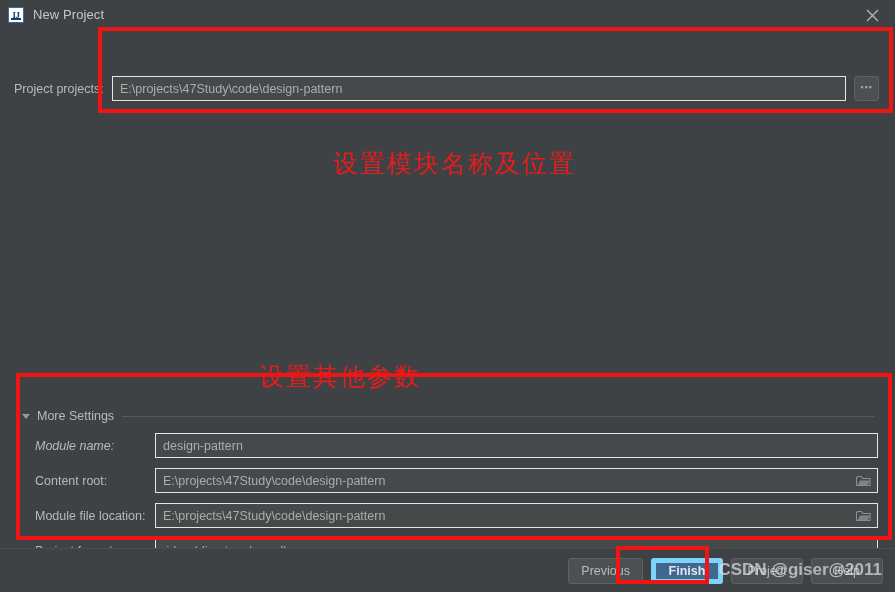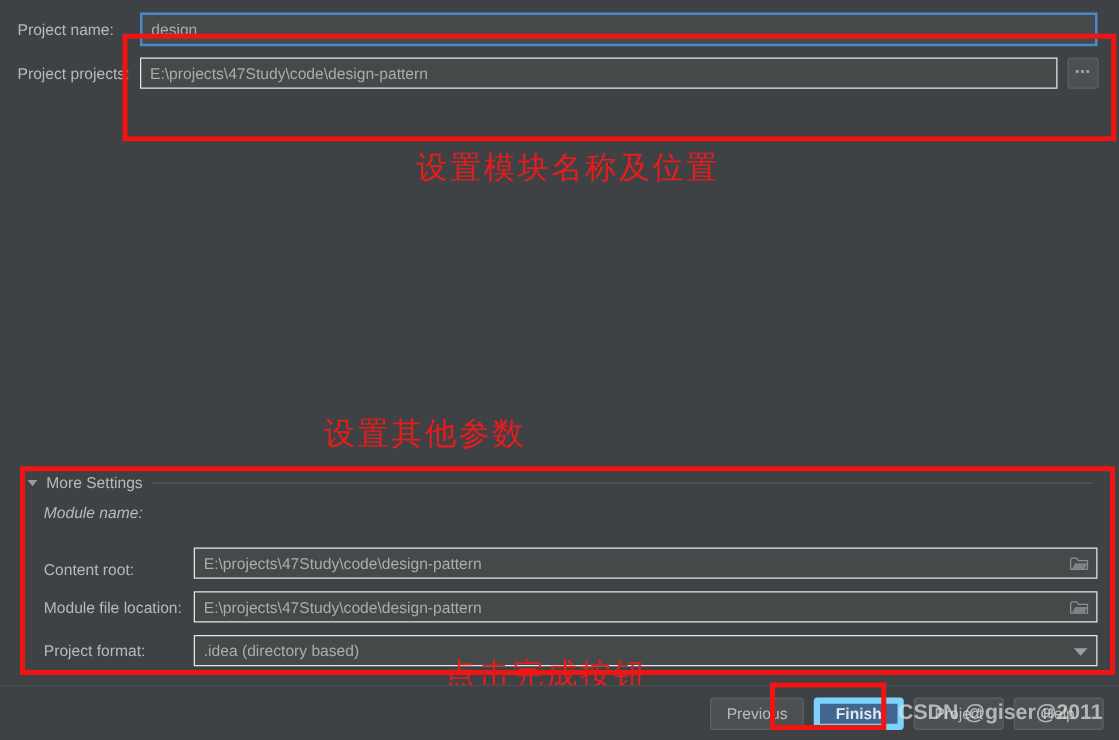--- a/index.html
+++ b/index.html
@@ -242,29 +242,35 @@
     pointer-events: none;
     white-space: nowrap;
     font-weight: bold;
   }
 </style>
 </head>
 <body>
 
 <div id="window">
 
+  <div id="titlebar">
+    <span class="ij-icon">
+      <span class="ij-letters">IJ</span>
+      <span class="ij-bar"></span>
+    </span>
+    <span id="title-text">New Project</span>
+    <div id="close-btn">
+      <svg width="13" height="13" viewBox="0 0 13 13" aria-hidden="true">
+        <path d="M1 1 L12 12 M12 1 L1 12" stroke="#b8b8b8" stroke-width="1.3" fill="none"></path>
+      </svg>
+    </div>
+  </div>
 
   <div id="content">
 
-    <div class="row" style="left:14px; top:10px; width:868px;">
-      <span class="field-label" style="width:92px;">Project name:</span>
-      <div class="textfield focused" style="width:766px; margin-left:6px;">
-        <span title="design">design</span>
-      </div>
-    </div>
 
     <div class="row" style="left:14px; top:46px; width:868px;">
       <span class="field-label" style="width:92px;">Project projects:</span>
       <div class="textfield" style="width:734px; margin-left:6px;">
         <span>E:\projects\47Study\code\design-pattern</span>
       </div>
       <div class="browse-btn" style="margin-left:8px;">
         <span class="dots">▪▪▪</span>
       </div>
     </div>
@@ -274,23 +280,26 @@
     <div class="annot-text" style="left:333px; top:117px;">设置模块名称及位置</div>
 
     <div id="more-settings-header">
       <span class="tri"></span>
       <span class="ms-label">More Settings</span>
       <span class="ms-line"></span>
     </div>
 
     <div class="row" style="left:35px; top:403px; width:845px;">
       <span class="field-label" style="width:120px;font-style:italic;">Module name:</span>
-    </div>
-
-    <div class="row" style="left:35px; top:438px; width:845px;align-items:flex-end;">
+      <div class="textfield" style="width:723px; position:relative;">
+        <span>design-pattern</span>
+      </div>
+    </div>
+
+    <div class="row" style="left:35px; top:438px; width:845px;">
       <span class="field-label" style="width:120px;">Content root:</span>
       <div class="textfield" style="width:723px; position:relative;">
         <span>E:\projects\47Study\code\design-pattern</span>
         <span class="inline-icon-btn">
           <svg width="15" height="12" viewBox="0 0 15 12" aria-hidden="true">
             <path d="M0.5 2.5 L0.5 10.5 L14 10.5 L14 3.5 L6.8 3.5 L5.3 1.5 L1.5 1.5 Z" fill="none" stroke="#8a8f91" stroke-width="1.1"></path>
             <path d="M1.5 10.3 L4 5.5 L14 5.5 L11.5 10.3 Z" fill="#7d8284" stroke="none"></path>
           </svg>
         </span>
       </div>

